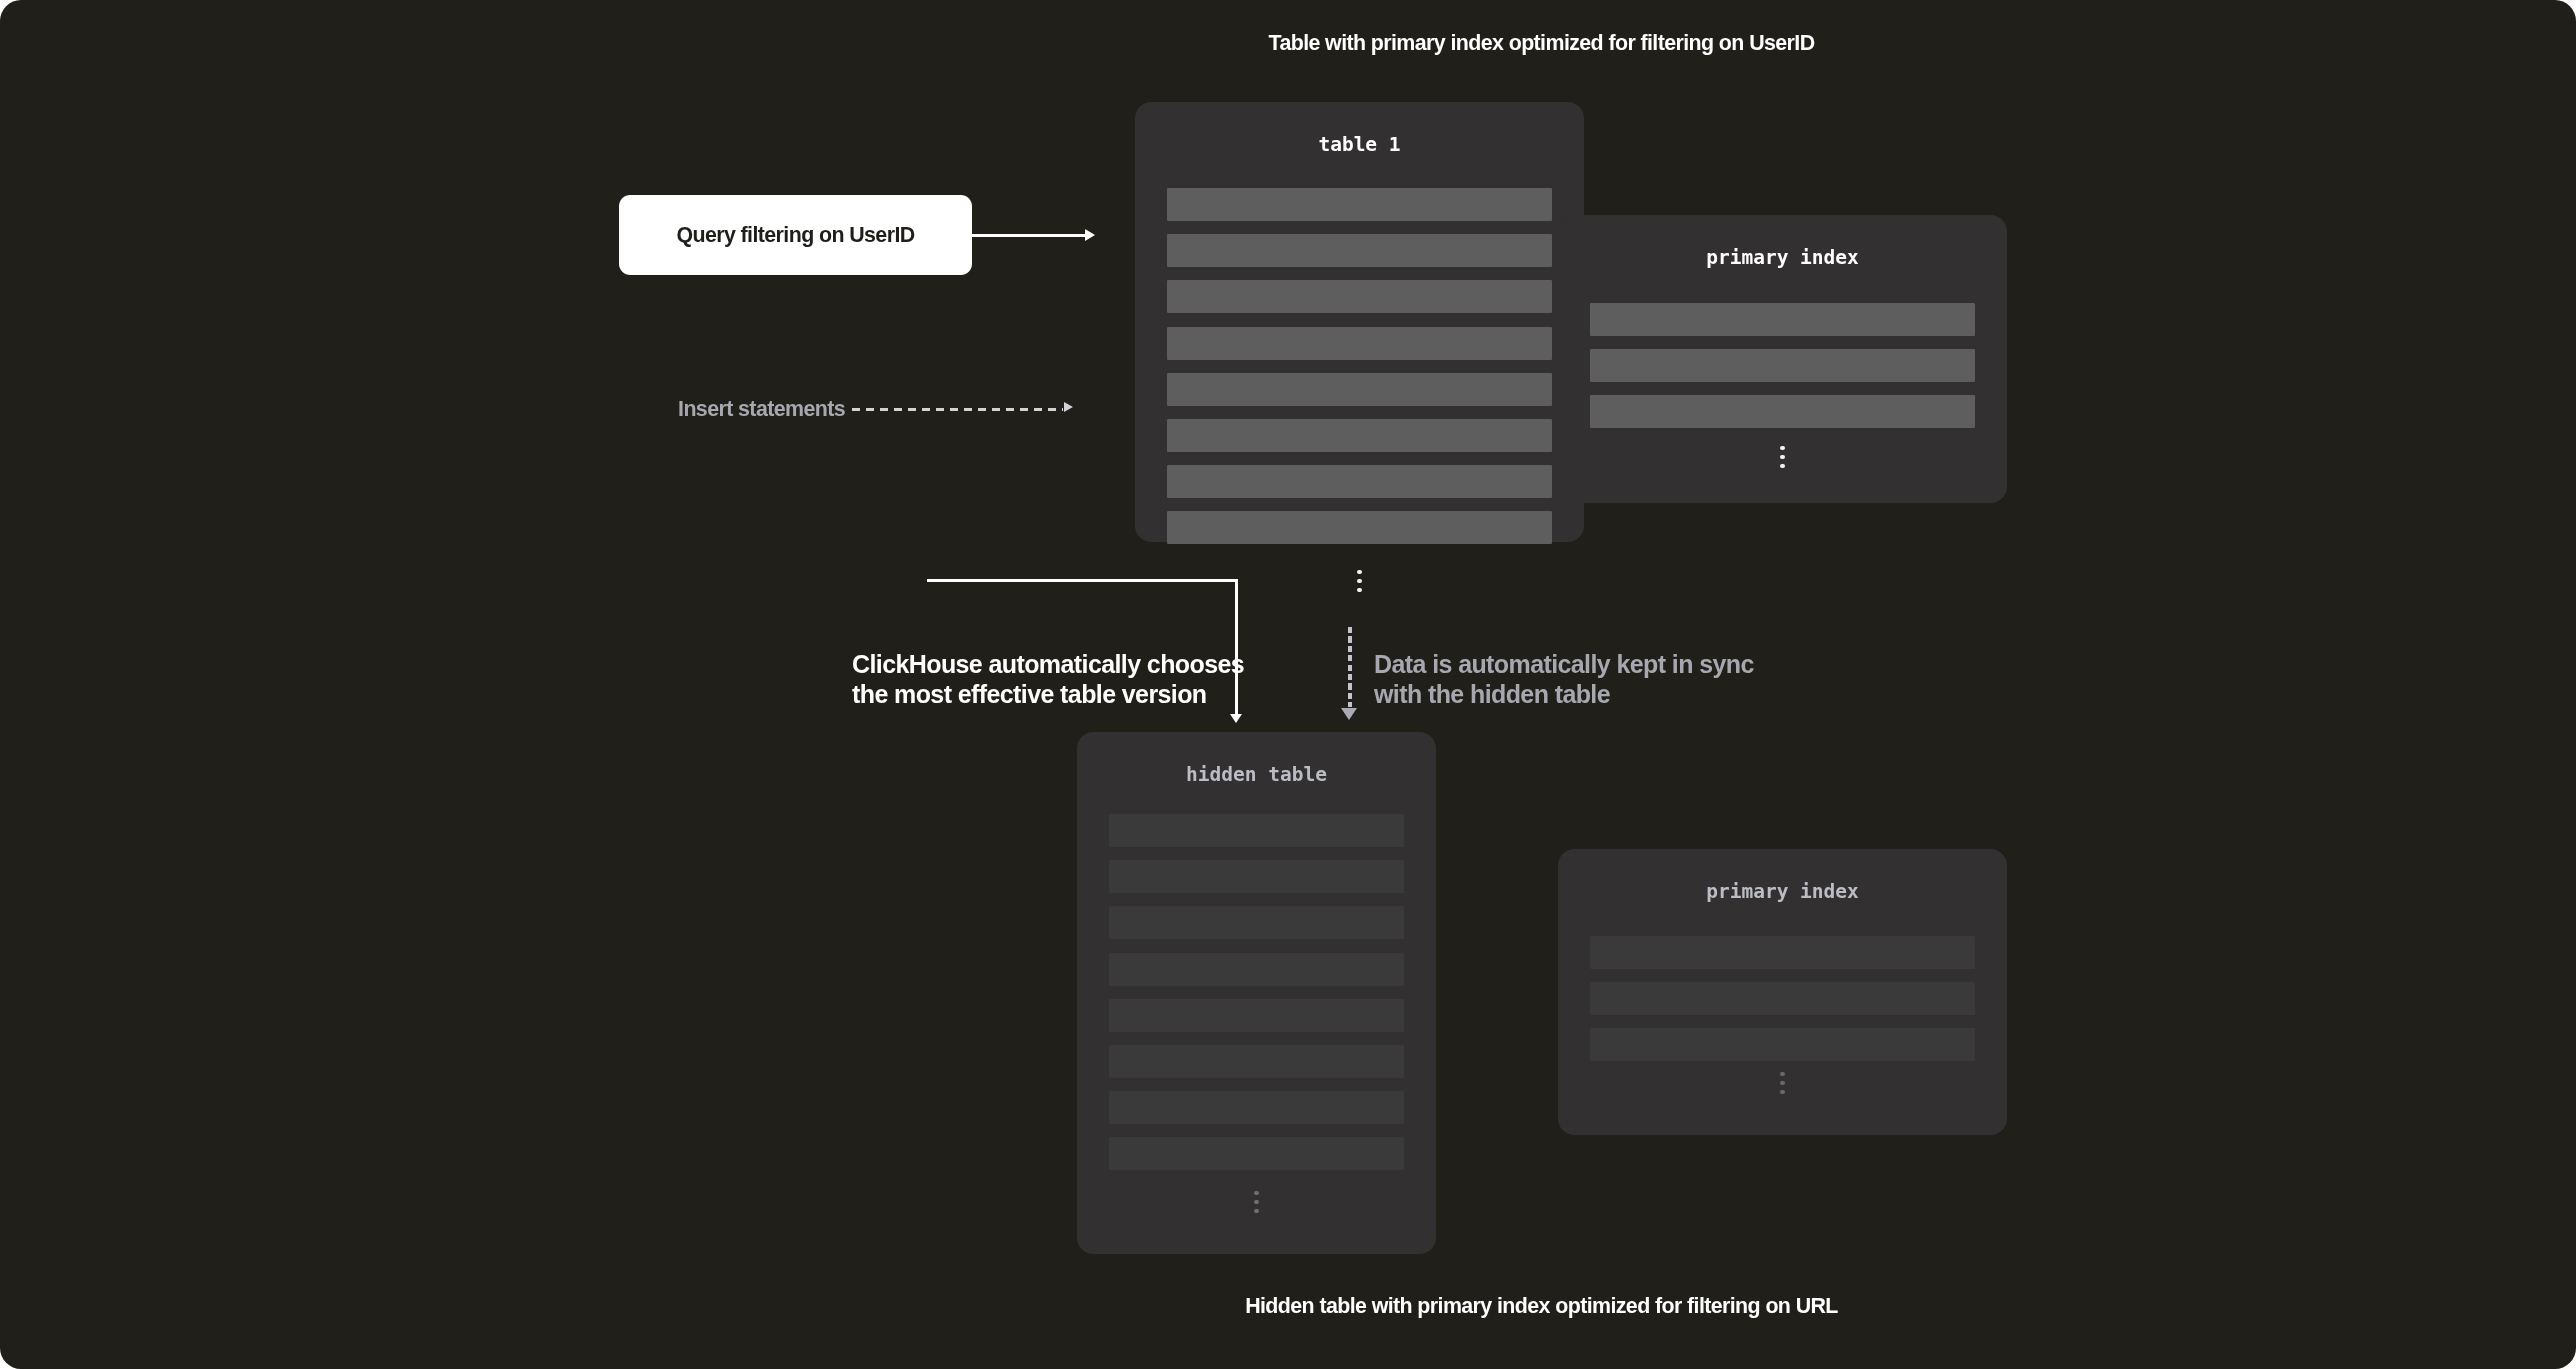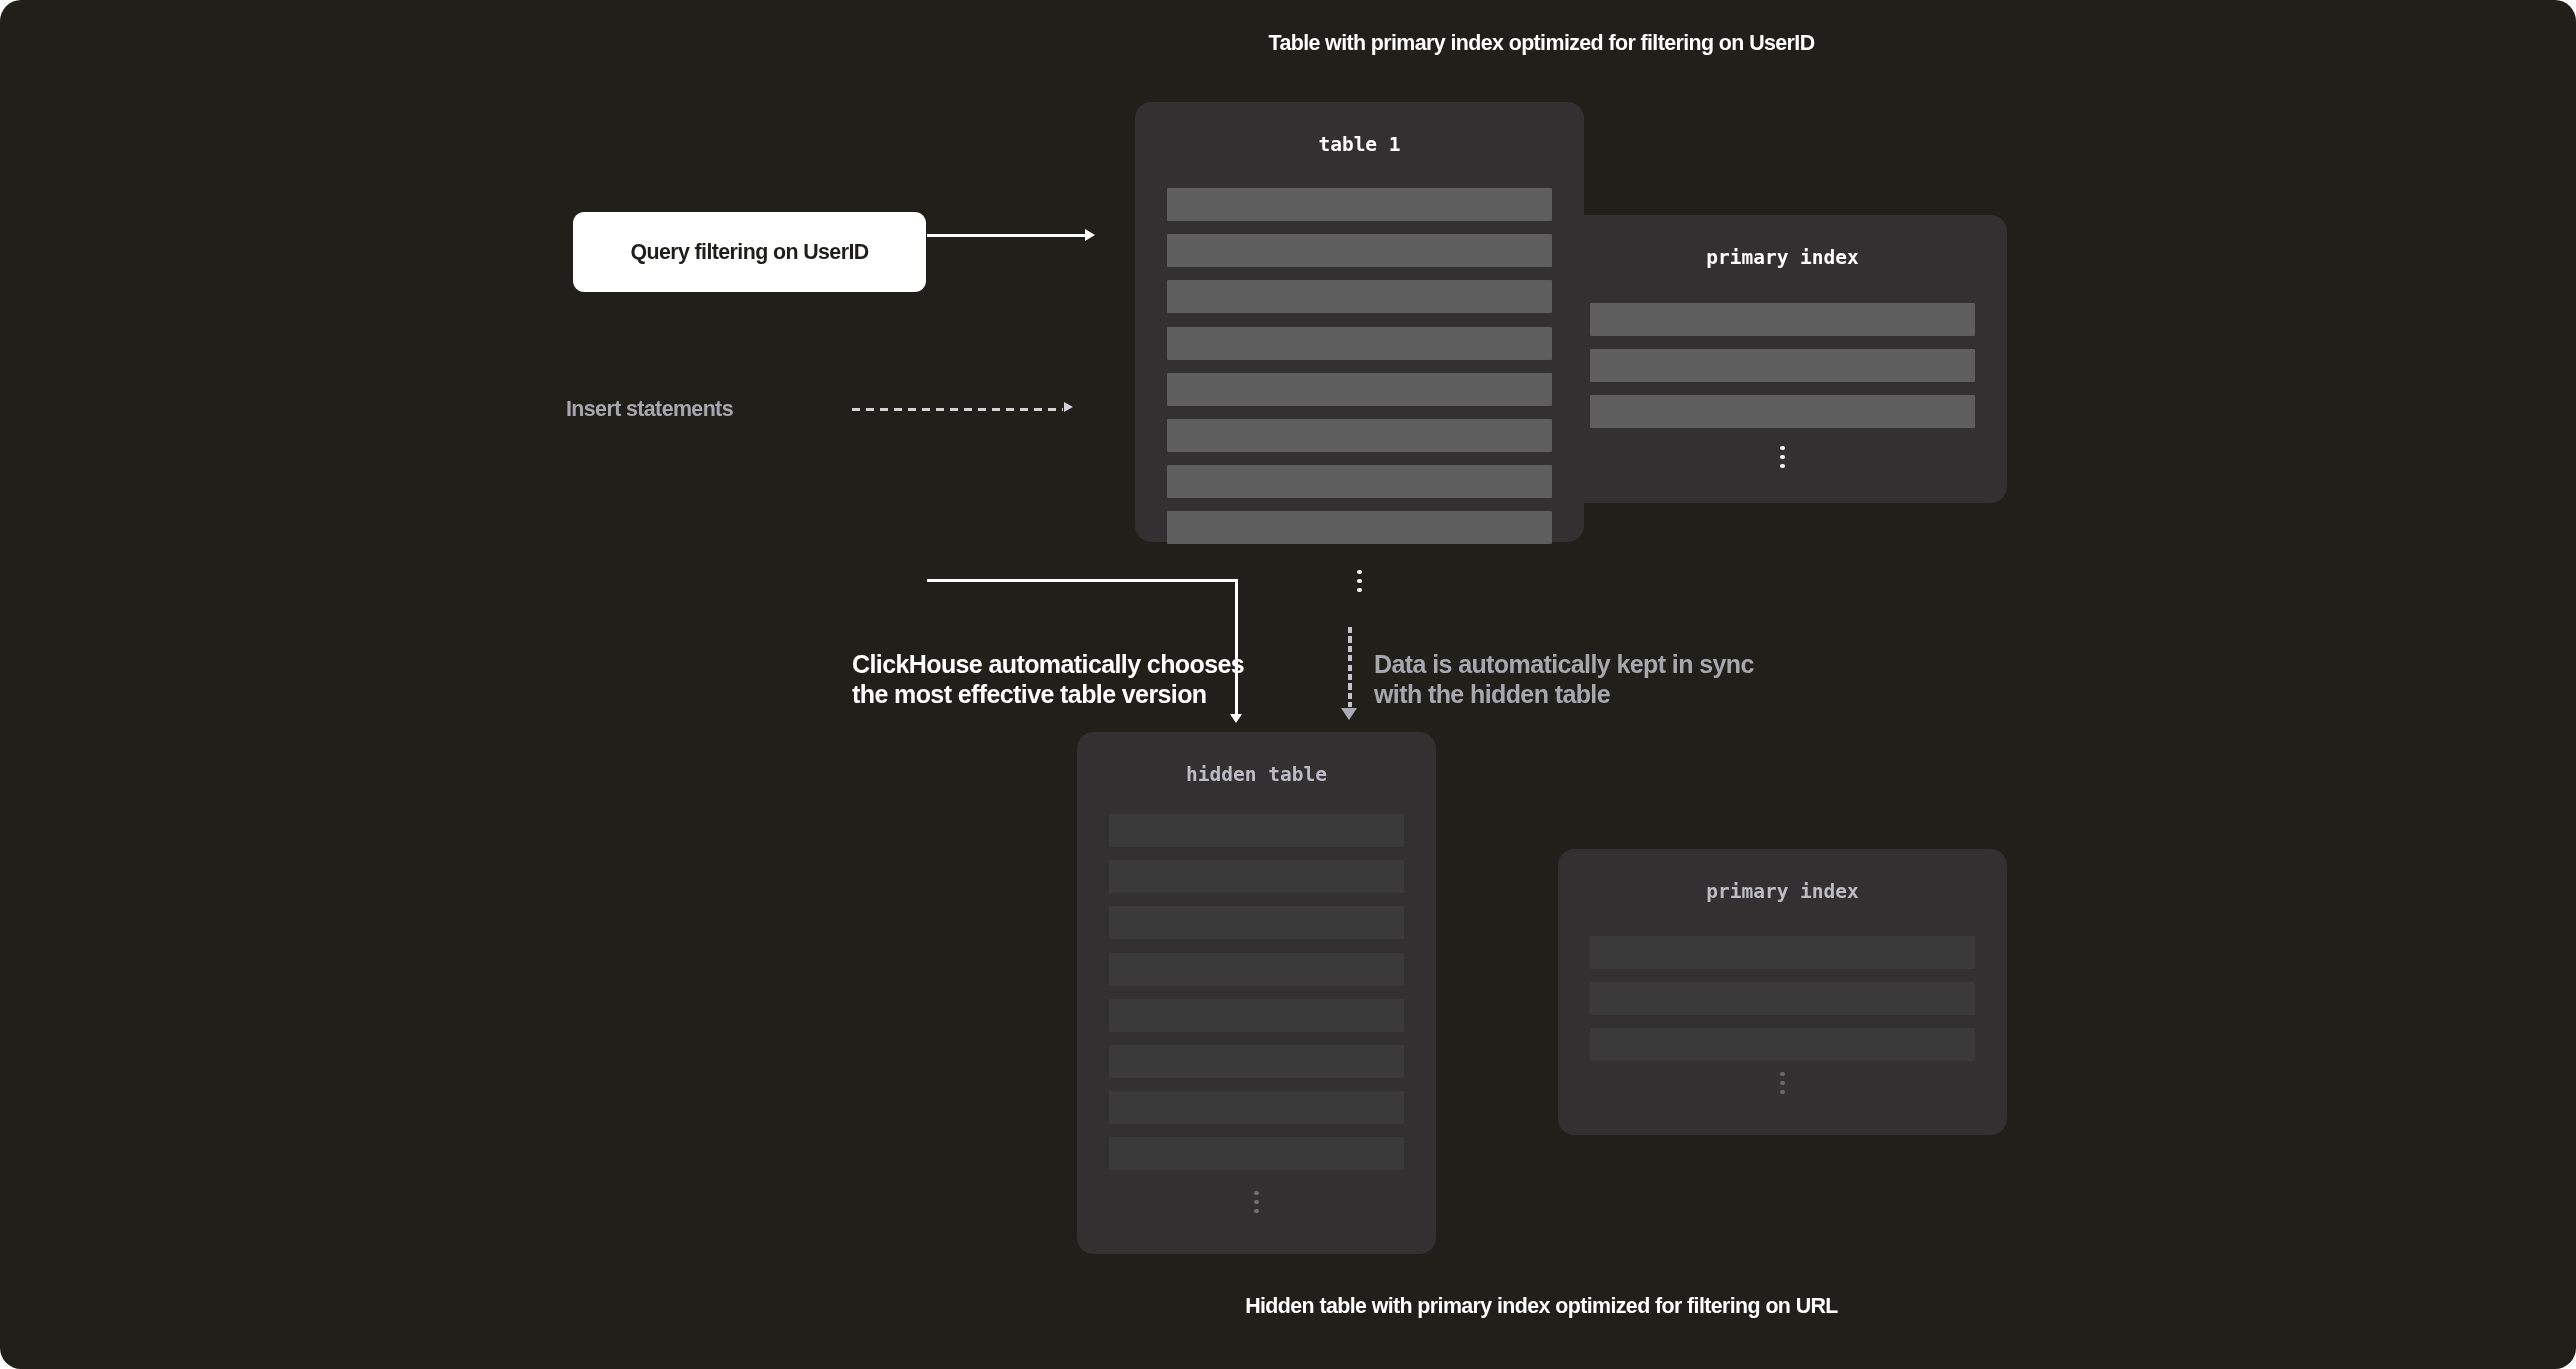--- a/index.html
+++ b/index.html
@@ -46,21 +46,21 @@
   .vdots--table1{top:468px;}  .vdots--table1 span{background:var(--dots-bright);}
   .vdots--pi-top{top:231px;}  .vdots--pi-top span{background:var(--dots-bright);}
   .vdots--hidden{top:459px;}  .vdots--hidden span{background:var(--dots-dim-hidden);}
   .vdots--pi-bot{top:223px;}  .vdots--pi-bot span{background:var(--dots-dim-pi);}
   
   .qbox{
     position:absolute; left:573px; width:353px; height:80px; background:var(--box-bg);
     border-radius:11.3px; display:flex; align-items:center; justify-content:center;
     color:var(--box-text); font-size:21.4px; font-weight:700; letter-spacing:-0.6px;
   }
-  .qbox--userid{top:212px;}
+  .qbox--userid{top:195px;margin-left:46px;}
   .qbox--url{top:541px;}
   
   .hline{position:absolute; height:2.5px; background:var(--text-white);}
   .vline{position:absolute; width:2.5px;  background:var(--text-white);}
   .line-userid{left:927px; top:234px; width:158px;}
   .head-right{position:absolute; width:0; height:0; border-top:6.3px solid transparent; border-bottom:6.3px solid transparent;}
   .head-userid{left:1085px; top:229px; border-left:10px solid var(--text-white);}
   .dash-h{
     position:absolute; left:852px; top:408px; width:211px; height:2.5px;
     background:repeating-linear-gradient(to right, var(--dash-light) 0 7.5px, transparent 7.5px 14px);
@@ -70,21 +70,21 @@
   .elbow-v{left:1235px; top:579px; height:136px;}
   .head-down{position:absolute; width:0; height:0; border-left:6.3px solid transparent; border-right:6.3px solid transparent;}
   .head-elbow{left:1230px; top:714px; border-top:9.4px solid var(--text-white);}
   .dash-v{
     position:absolute; left:1348px; top:627px; width:3.8px; height:80px;
     background:repeating-linear-gradient(to bottom, var(--dash-sync) 0 6.3px, transparent 6.3px 9.4px);
   }
   .head-sync{left:1341px; top:708px; border-left:8.2px solid transparent; border-right:8.2px solid transparent; border-top:12.6px solid var(--arrow-sync);}
   
   .insert-label{
-    position:absolute; left:566px; top:394px; width:279px; text-align:left;
+    position:absolute; left:566px; top:394px; width:279px; text-align:right;
     color:var(--text-gray); font-size:21.4px; font-weight:700; letter-spacing:-0.6px; line-height:30px;
   }
   .note{position:absolute; font-size:25px; font-weight:700; letter-spacing:-0.6px; line-height:30px;}
   .note--chooses{left:852px; top:649px; color:var(--text-white);}
   .note--sync{left:1374px; top:649px; color:var(--text-gray);}
 </style>
 </head>
 <body>
 
 <div class="stage">

